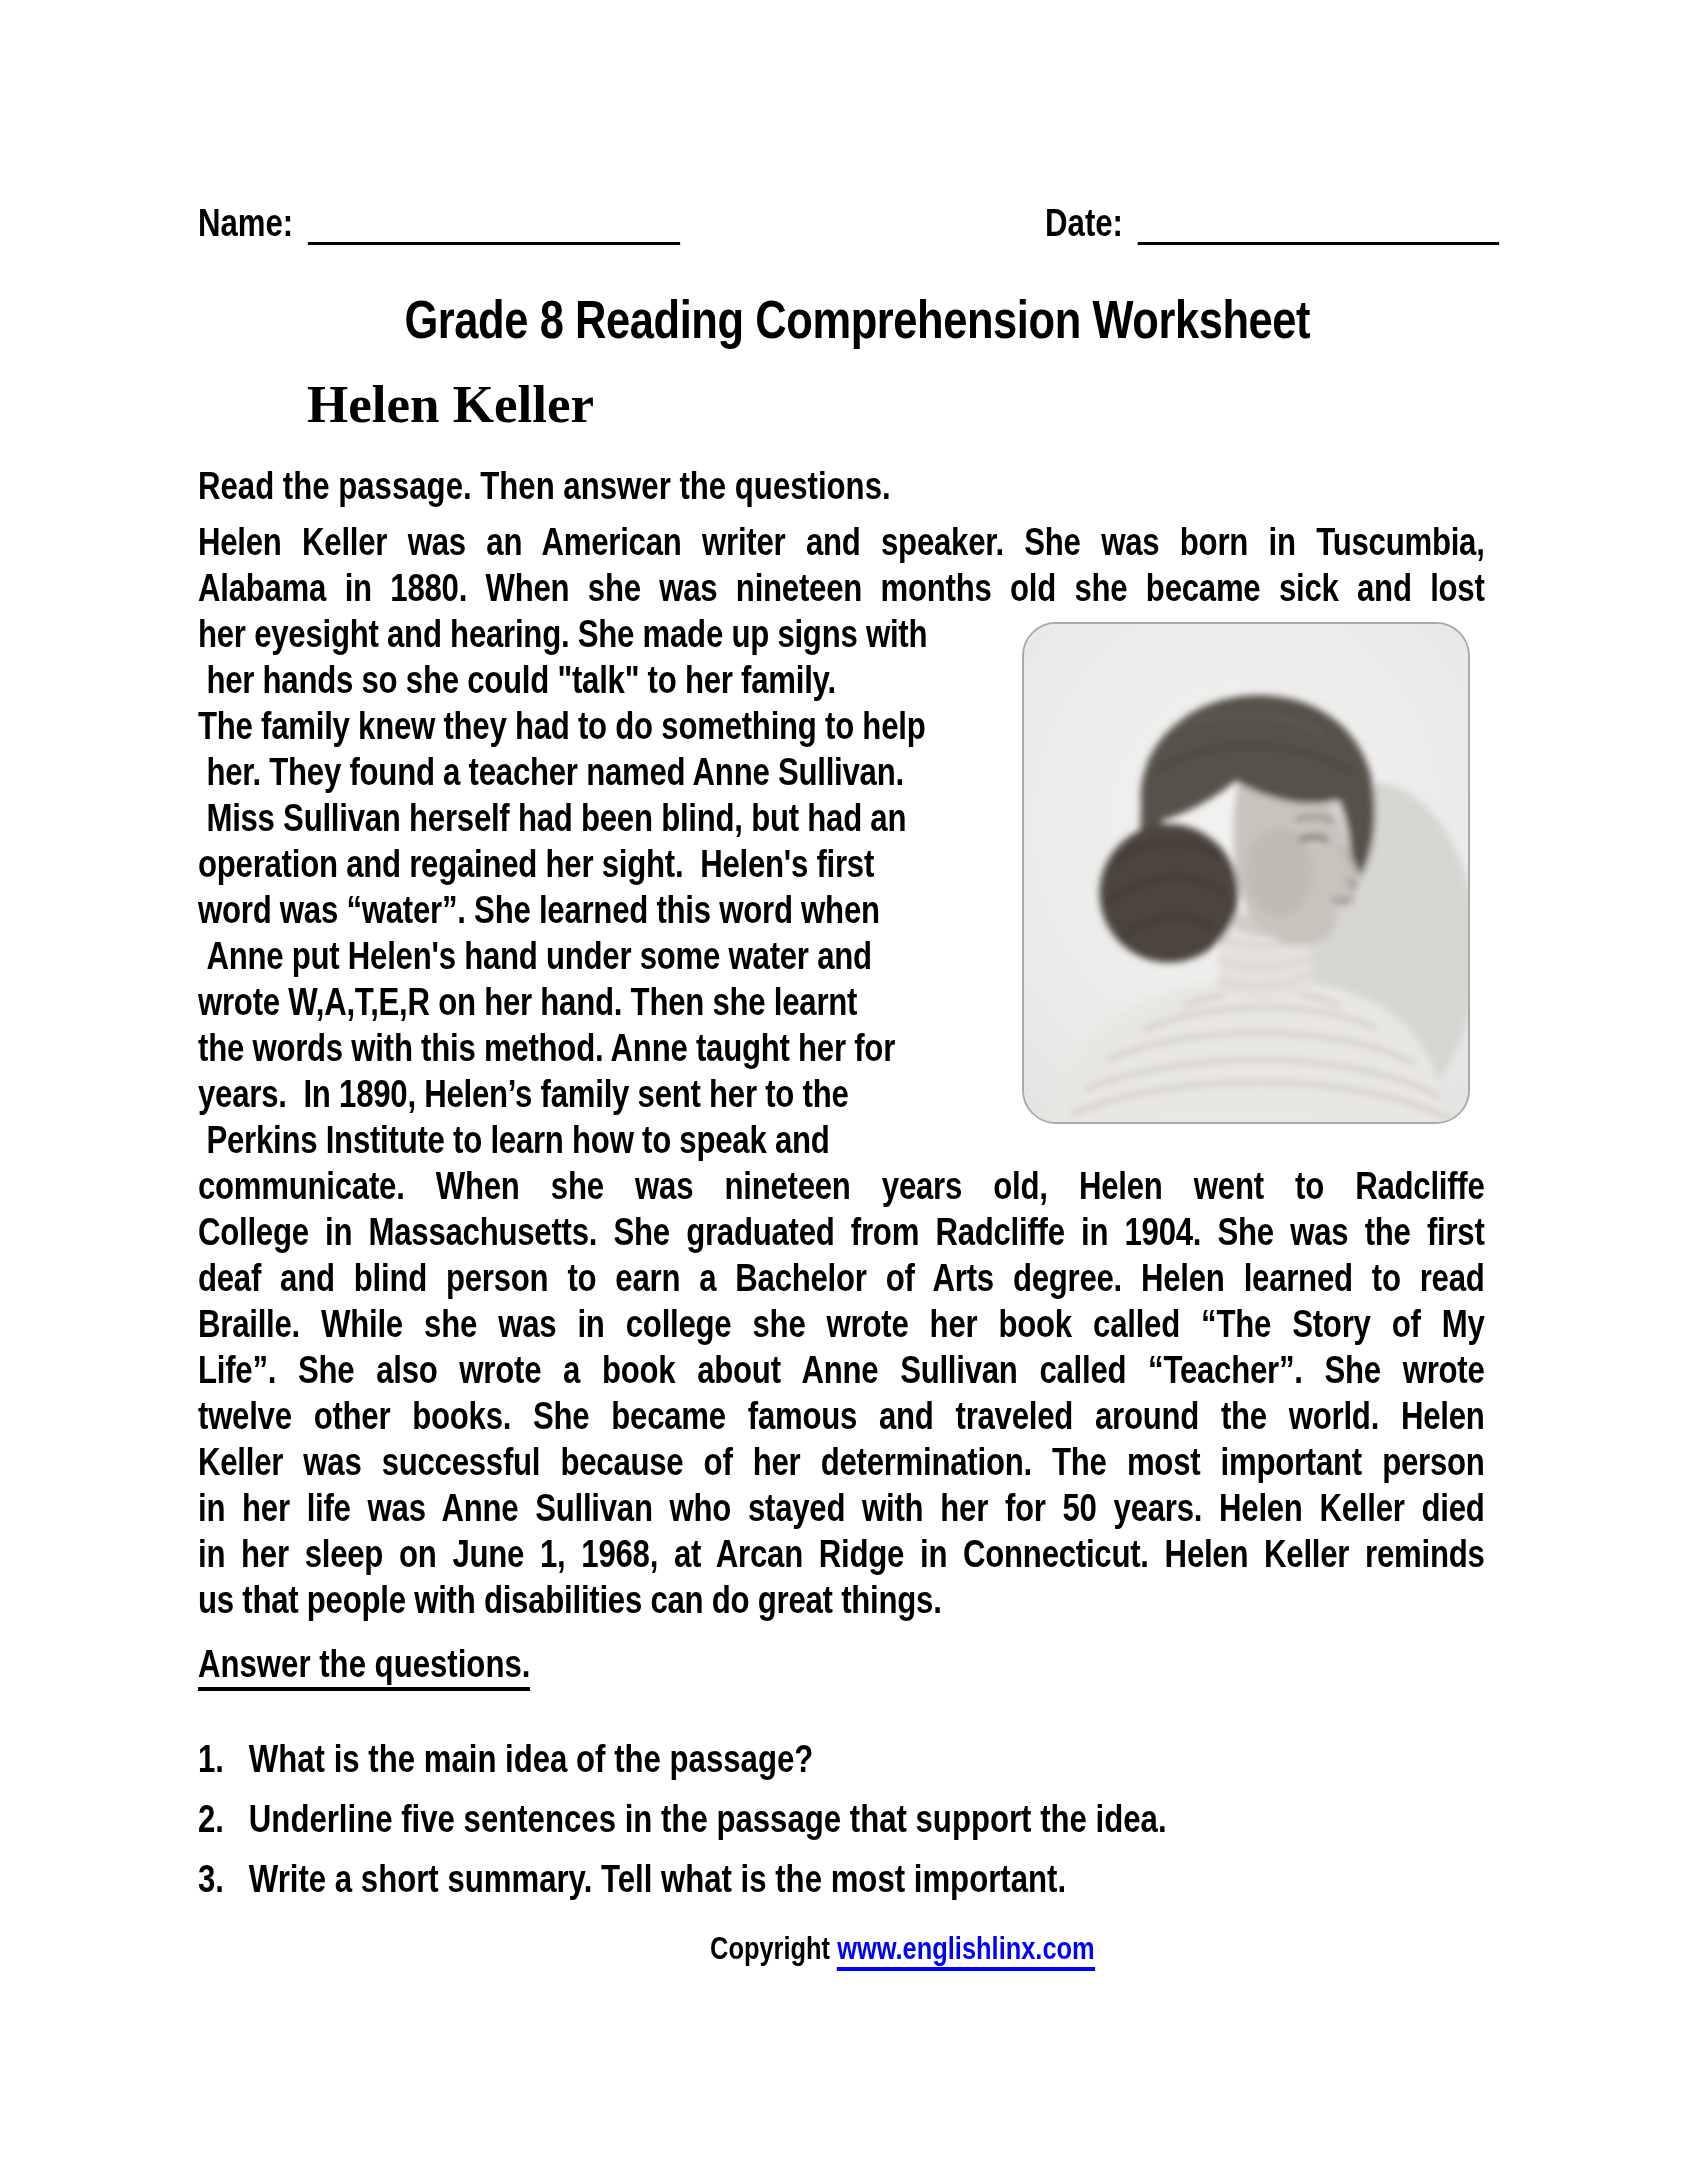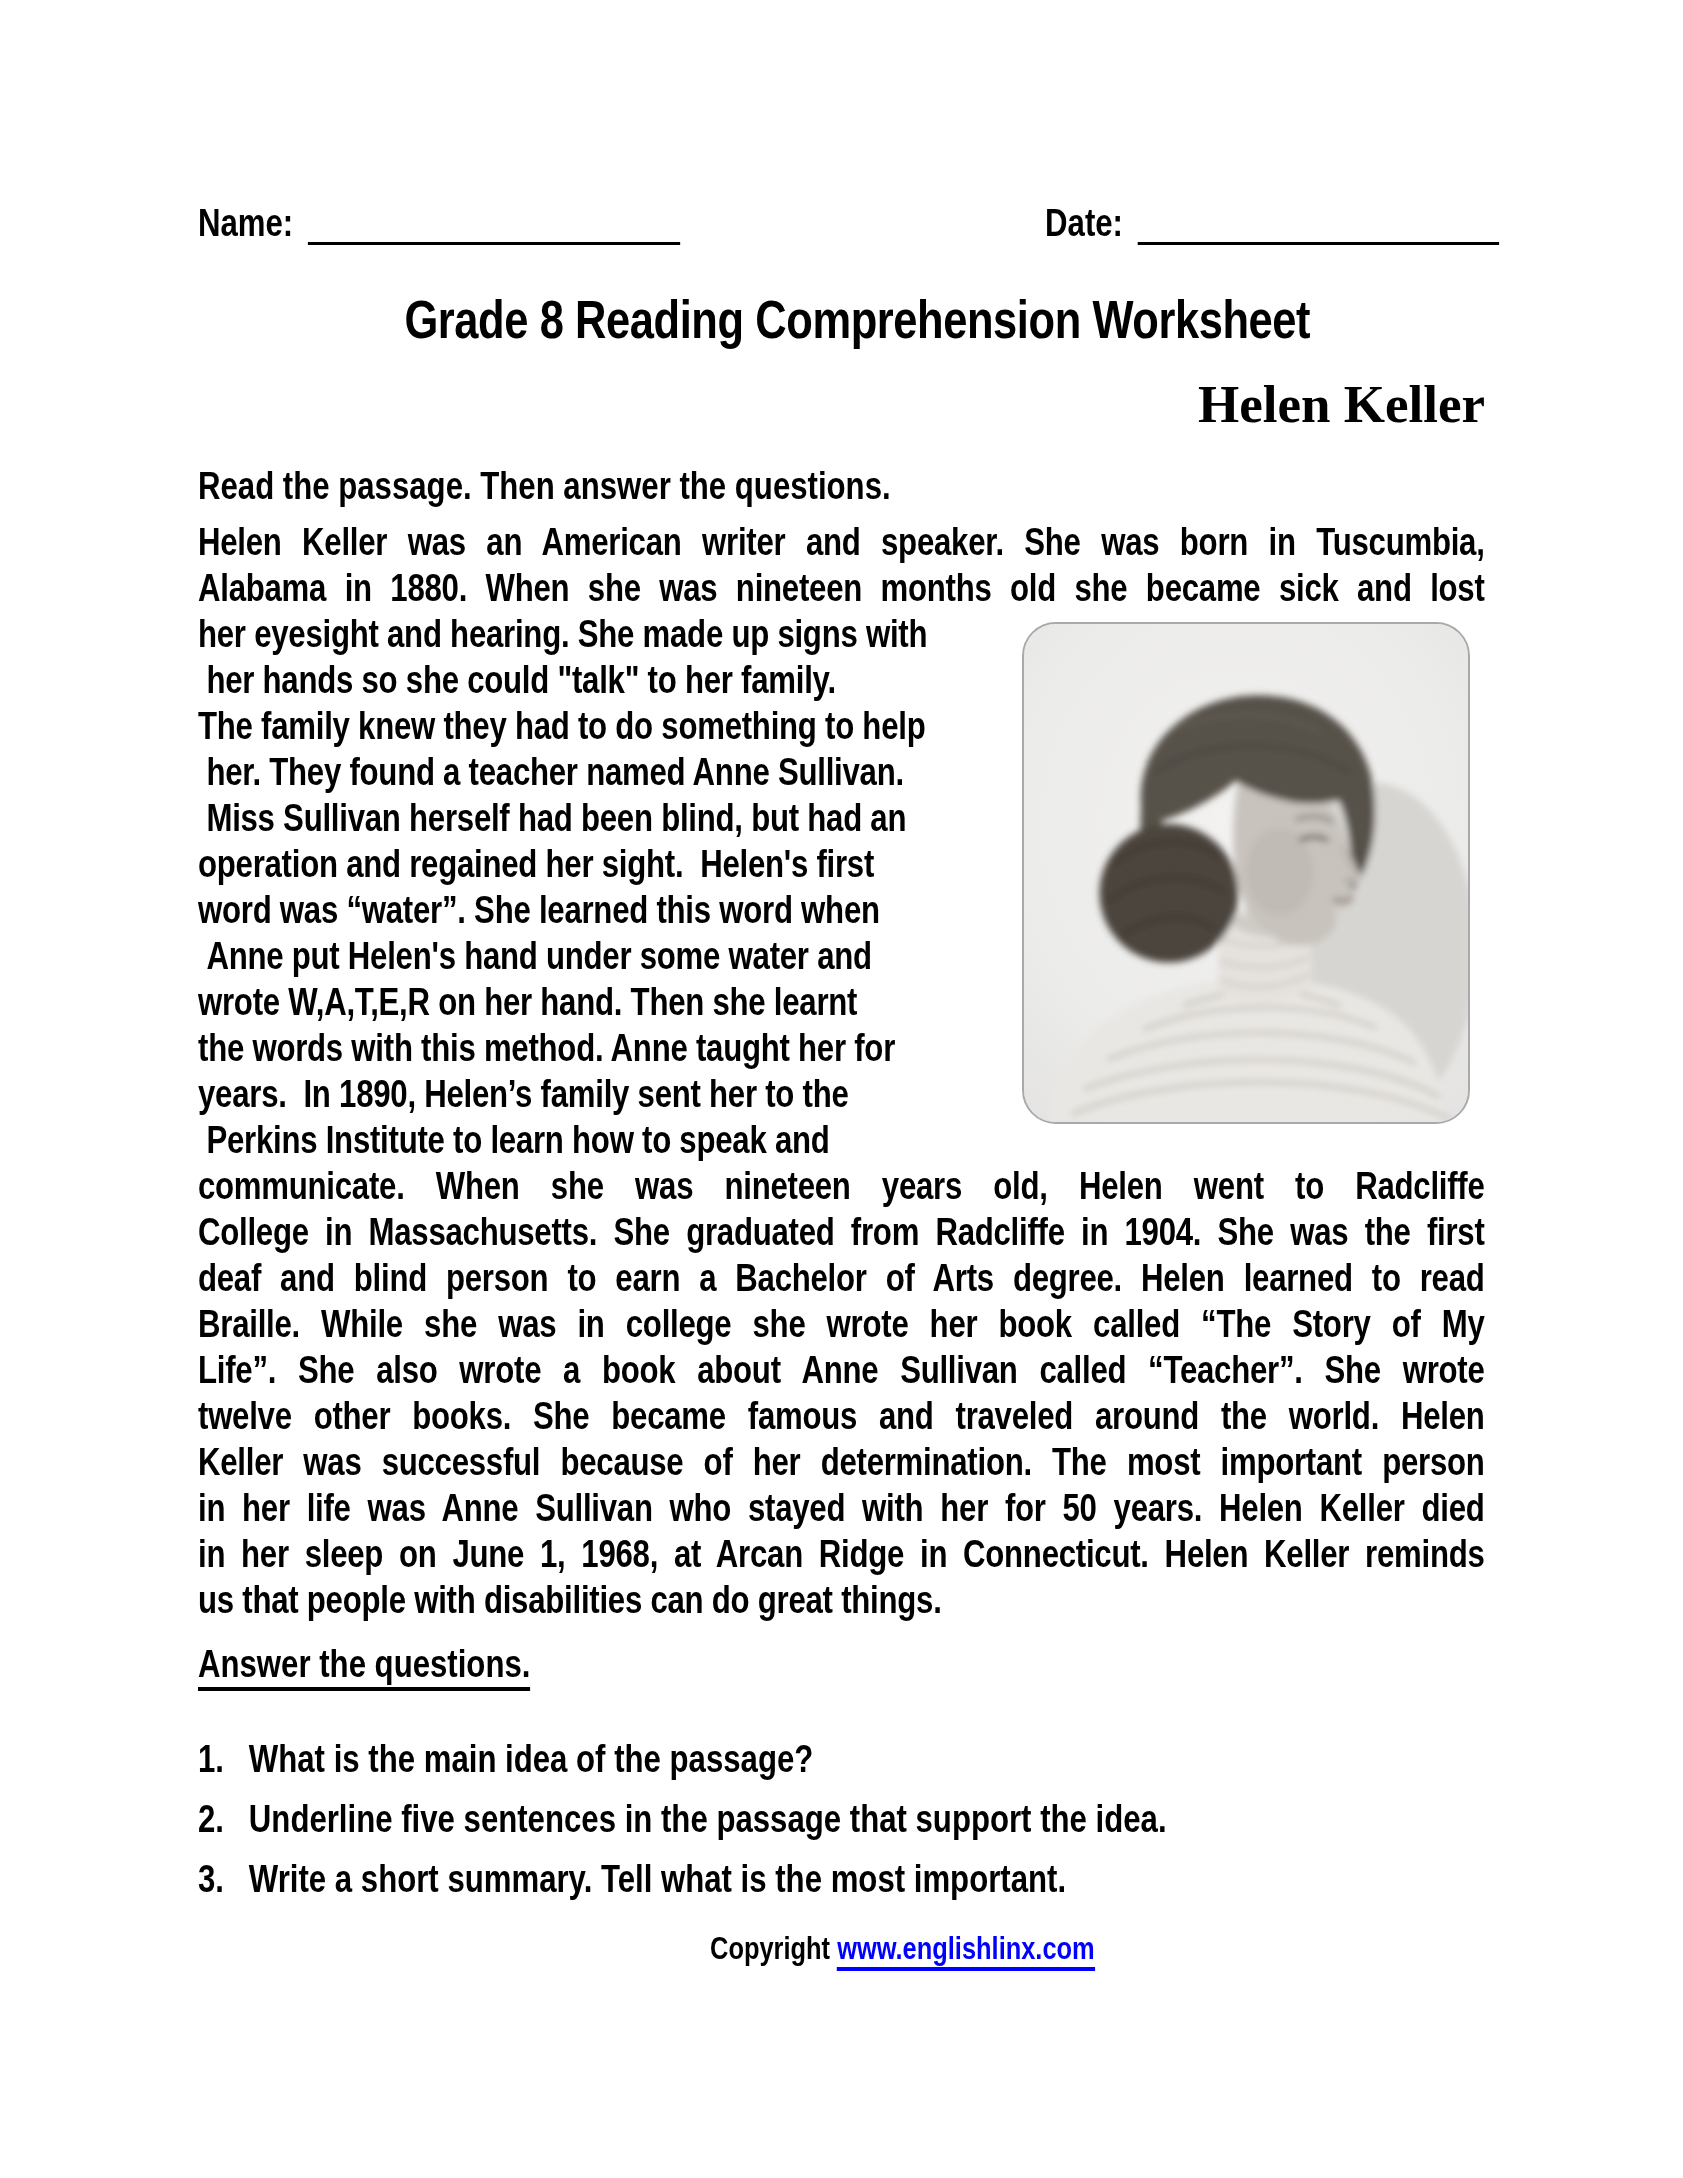--- a/index.html
+++ b/index.html
@@ -36,21 +36,21 @@
   .name-blank { width: 454px; }
   .date-blank { width: 441px; }
 
   .grade-heading {
     position: absolute; top: 289px; left: 0; width: 100%;
     text-align: center; font-size: 53px; letter-spacing: -0.5px;
     padding-left: 39px; box-sizing: border-box;
   }
   .page-title {
     position: absolute; top: 374px; left: 198px; width: 1287px;
-    text-align: right;
+    text-align: left;
     font-family: "Liberation Serif", serif;
     font-size: 53px; font-weight: bold;
     padding-left: 109px; box-sizing: border-box;
   }
   .instruction { position: absolute; top: 465px; left: 0; font-size: 38px; }
 
   .passage { position: absolute; top: 519px; left: 0; width: 100%; font-size: 38px; line-height: 46px; letter-spacing: -0.3px; }
   .pl { height: 46px; }
   .pl.fill { text-align: justify; text-align-last: justify; }
   .pl.narrow { white-space: pre-wrap; }

